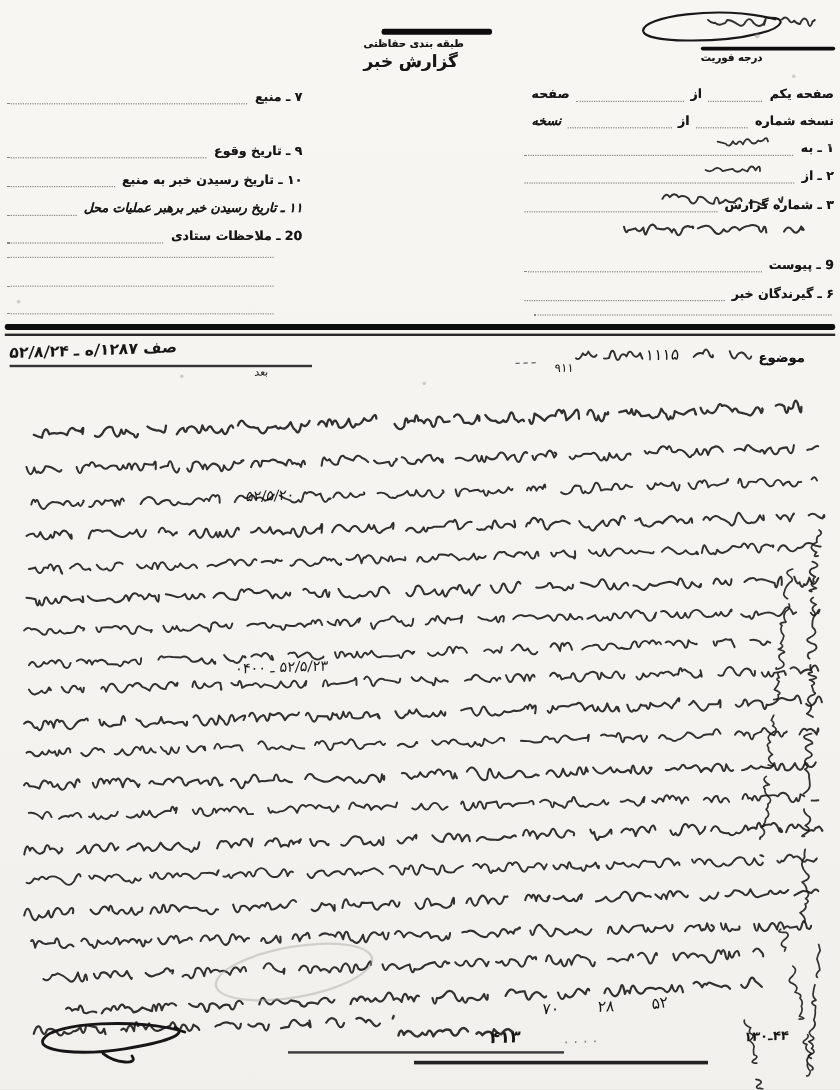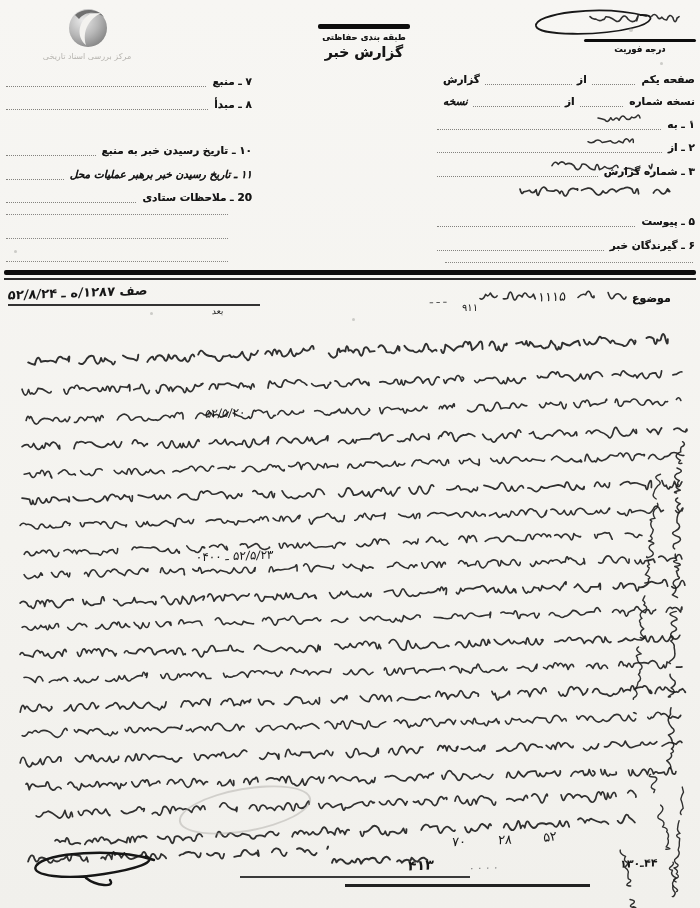--- a/index.html
+++ b/index.html
@@ -15,42 +15,27 @@
   .dot2{flex:2;}
   .rule-dot{border-bottom:1.5px dotted #6f6e6a;height:0;opacity:.8;}
   .hw{position:absolute;color:#1b1b1b;opacity:.9;}
   .hwtxt{position:absolute;font-size:13px;color:#171717;white-space:nowrap;
          transform:skewX(-6deg) rotate(-2deg);letter-spacing:.5px;direction:rtl;}
   .small{font-size:9px;}
   .bar{background:#0d0d0d;border-radius:2px;}
   .speck{position:absolute;width:4px;height:4px;border-radius:50%;background:#9a9894;opacity:.45;}
   .stamp{position:absolute;border:2px solid #a9a7a2;border-radius:50%;opacity:.45;transform:rotate(-10deg);}
   .caption{font-size:8px;color:#b7b5b0;text-align:center;letter-spacing:.5px;}
-  .center{text-align:center;}
+  .center{}
 </style>
 </head>
 <body>
 
 <div class="page">
 
-  <div class="abs" style="left:22px;top:4px;width:130px;">
-    <svg width="64" height="48" viewBox="0 0 64 48" style="display:block;margin:0 auto;">
-      <defs>
-          <radialGradient id="lg" cx="35%" cy="30%" r="78%">
-        <stop offset="0%" stop-color="#e9e9e9"></stop>
-            <stop offset="55%" stop-color="#b7b7b7"></stop>
-            <stop offset="100%" stop-color="#828282"></stop>
-      </radialGradient>
-        </defs>
-      <circle cx="33" cy="24" r="19" fill="url(#lg)"></circle>
-      <path d="M20 11 C 28 3, 44 5, 49 13 C 42 7, 30 7, 24 15 Z" fill="#6f6f6f"></path>
-      <path d="M46 9 C 34 15, 27 27, 31 41 C 21 33, 23 17, 35 10 Z" fill="#f3f2ef"></path>
-    </svg>
-    <div class="caption">مرکز بررسی اسناد تاریخی</div>
-  </div>
 
   <div class="abs bar" style="left:318px;top:24px;width:92px;height:5px;"></div>
   <div class="abs lbl center" style="left:303px;top:32px;width:122px;font-size:8.5px;">طبقه بندی حفاظتی</div>
   <div class="abs lbl center" style="left:303px;top:44px;width:122px;font-size:14px;">گزارش خبر</div>
 
   <div class="abs" style="left:528px;top:6px;">
     <svg width="130" height="36" viewBox="0 0 130 36" style="overflow:visible">
       <path d="M118 10 C 70 -2, 6 8, 8 20 C 10 30, 72 30, 104 22 C 126 17, 128 8, 112 9" fill="none" stroke="#181818" stroke-width="1.8" stroke-linecap="round"></path>
     </svg>
   </div>
@@ -60,21 +45,21 @@
       </svg>
     </div>
   <div class="abs bar" style="left:584px;top:39px;width:112px;height:3px;"></div>
   <div class="abs lbl center" style="left:584px;top:44px;width:112px;font-size:8.5px;">درجه فوریت</div>
 
   <div class="abs row" style="left:437px;top:72px;width:258px;">
     <span class="lbl">صفحه یکم</span>
     <span class="dot"></span>
     <span class="lbl" style="margin:0 5px;">از</span>
     <span class="dot dot2"></span>
-    <span class="lbl" style="margin-right:5px;">گزارش</span>
+    <span class="lbl" style="margin-right:5px;">صفحه</span>
   </div>
   <div class="abs row" style="left:437px;top:94px;width:258px;">
     <span class="lbl">نسخه شماره</span>
     <span class="dot"></span>
     <span class="lbl" style="margin:0 5px;">از</span>
     <span class="dot dot2"></span>
     <span class="lbl" style="margin-right:5px;font-style:italic;">نسخه</span>
   </div>
 
   <div class="abs row" style="left:437px;top:117px;width:258px;">
@@ -107,35 +92,35 @@
       </svg>
     </div>
 
   <div class="hw" style="left:520px;top:180px;">
       <svg width="148" height="22" style="overflow:visible;display:block" aria-hidden="true">
         <path d="M0.0 9.0 Q1.7 16.1 3.5 11.8 Q6.5 11.4 9.5 10.3 Q12.8 15.3 16.1 9.7 Q17.6 19.0 19.2 13.0 Q23.2 2.8 27.2 10.5 Q30.5 11.3 33.9 11.1 Q36.9 8.1 39.9 13.6 Q41.6 8.5 43.4 14.0 Q46.1 19.3 48.9 10.6 Q52.2 7.1 55.5 9.2 Q58.3 8.1 57.5 10.1M61.6 10.3 Q64.8 8.9 68.0 8.2 Q71.3 7.5 74.7 12.2 Q78.9 18.4 83.0 11.0 Q85.9 15.2 88.8 10.8 Q92.5 6.9 96.3 11.9 Q100.1 8.3 104.0 8.3 Q108.0 6.2 112.1 9.2 Q114.2 16.9 116.2 10.0 Q117.8 6.6 118.6 13.8M133.4 13.0 Q136.8 6.7 140.2 11.8 Q143.9 17.3 147.6 8.8 Q151.7 12.9 148.0 11.1" fill="none" stroke="currentColor" stroke-width="1.7" stroke-linecap="round" stroke-linejoin="round"></path>
       </svg>
     </div>
 
   <div class="abs row" style="left:437px;top:214px;width:258px;">
-    <span class="lbl">۵ ـ پیوست</span>
+    <span class="lbl">9 ـ پیوست</span>
     <span class="dot"></span>
   </div>
   <div class="abs row" style="left:437px;top:238px;width:258px;">
     <span class="lbl">۶ ـ گیرندگان خبر</span>
     <span class="dot"></span>
   </div>
   <div class="abs rule-dot" style="left:445px;top:262px;width:248px;"></div>
 
   <div class="abs row" style="left:6px;top:74px;width:246px;">
     <span class="lbl">۷ ـ منبع</span>
     <span class="dot"></span>
   </div>
-  <div class="abs row" style="left:6px;top:97px;width:246px;">
-    <span class="lbl">۸ ـ مبدأ</span>
+  <div class="abs row" style="left:6px;top:119px;width:246px;">
+    <span class="lbl">۹ ـ تاریخ وقوع</span>
     <span class="dot"></span>
   </div>
   <div class="abs row" style="left:6px;top:143px;width:246px;">
     <span class="lbl">۱۰ ـ تاریخ رسیدن خبر به منبع</span>
     <span class="dot"></span>
   </div>
   <div class="abs row" style="left:6px;top:167px;width:246px;font-style:italic;">
     <span class="lbl">۱۱ ـ تاریخ رسیدن خبر برهبر عملیات محل</span>
     <span class="dot"></span>
   </div>

